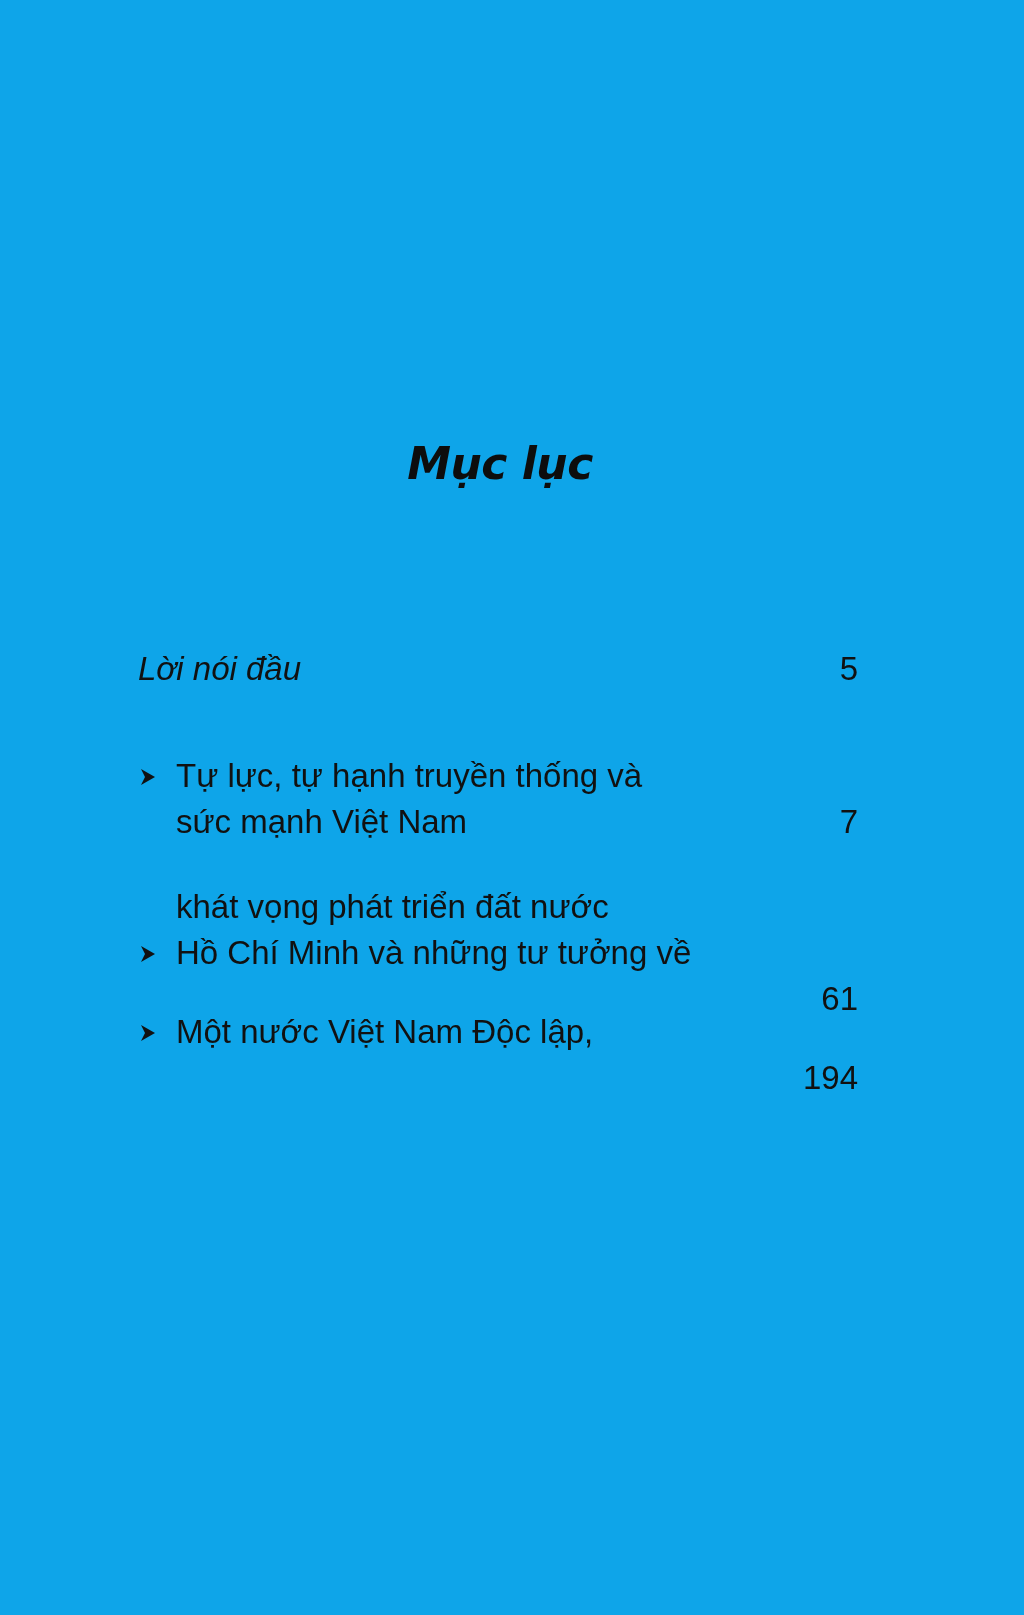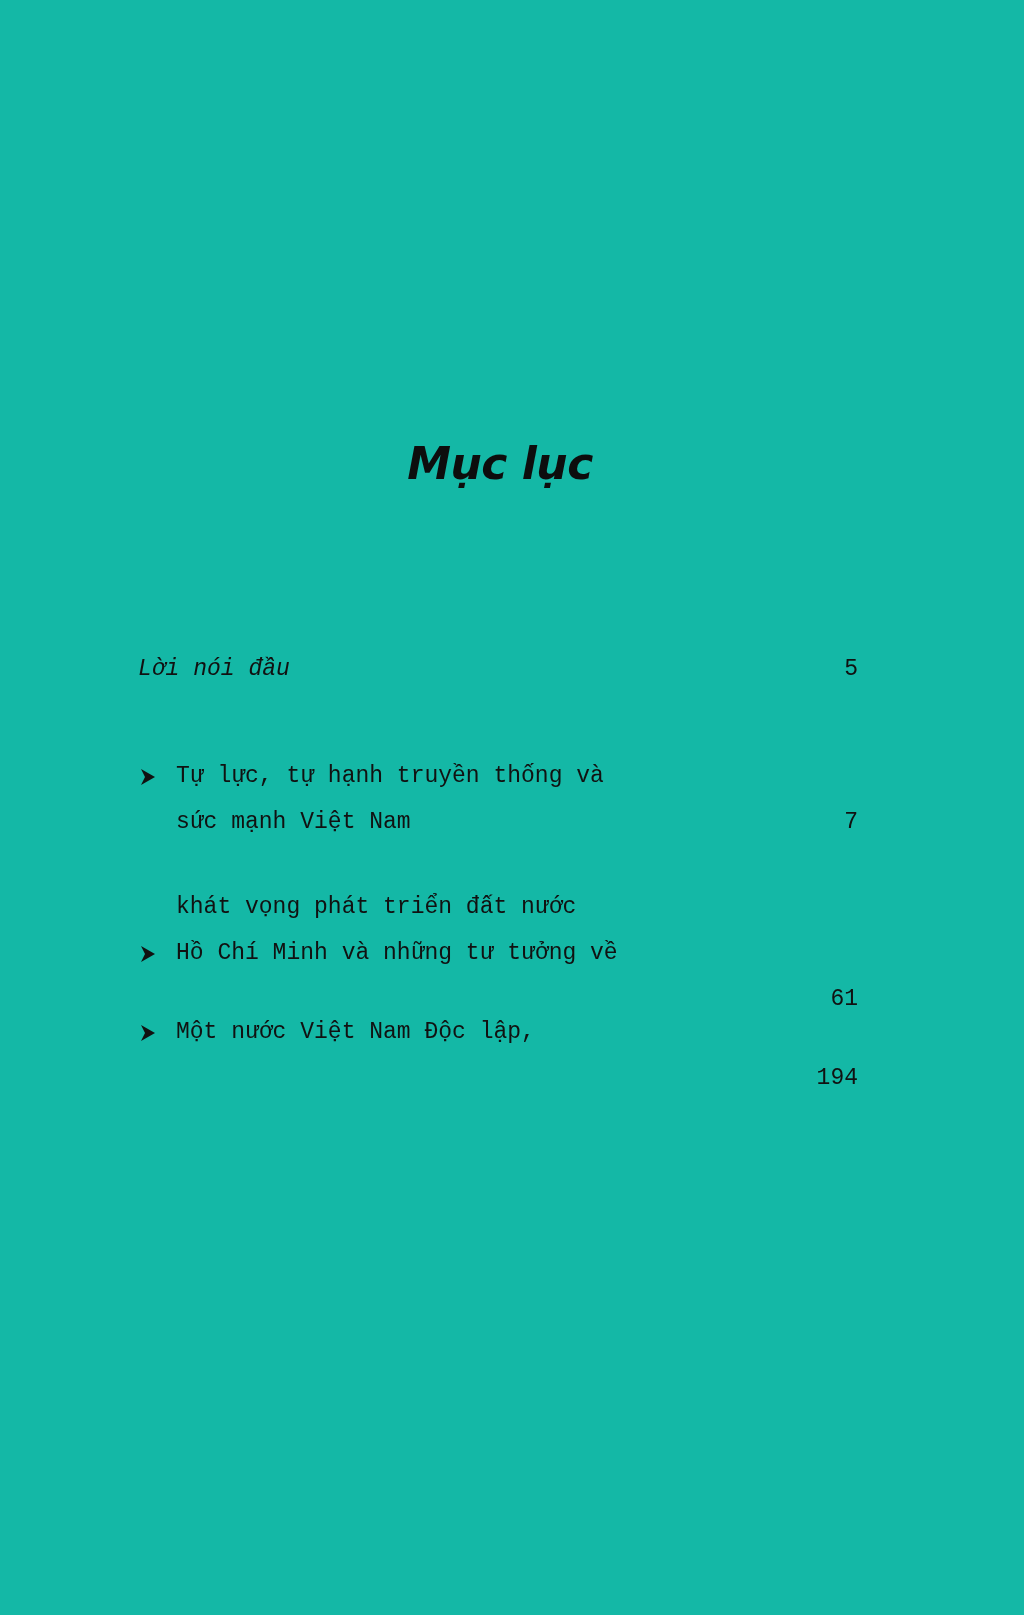--- a/index.html
+++ b/index.html
@@ -13,21 +13,21 @@
       position: relative;
       overflow: hidden;
       color: #111111;
       font-family: "DejaVu Serif", "Liberation Serif", serif;
     }
     .page {
       position: absolute;
       left: 0; top: 0;
       width: 1024px;
       height: 1615px;
-      background: #14b8a6;
+      background: #0ea5e9;
     }
     .toc-title {
       position: absolute;
       top: 438px;
       left: 0;
       width: 1024px;
       text-align: center;
       font-family: "DejaVu Sans", sans-serif;
       font-style: italic;
       font-weight: bold;
@@ -44,22 +44,22 @@
     }
     .toc-entry {
       position: absolute;
       left: 0;
       width: 720px;
     }
     .toc-line {
       position: relative;
       height: 46px;
       line-height: 46px;
-      font-family: Liberation Mono, monospace;
-      font-size: 23px;
+      font-family: Liberation Sans, sans-serif;
+      font-size: 33px;
       white-space: nowrap;
     }
     .toc-line .text {
       position: absolute;
       left: 38px;
     }
     .toc-entry.preface .toc-line .text {
       left: 0;
       font-style: italic;
     }

